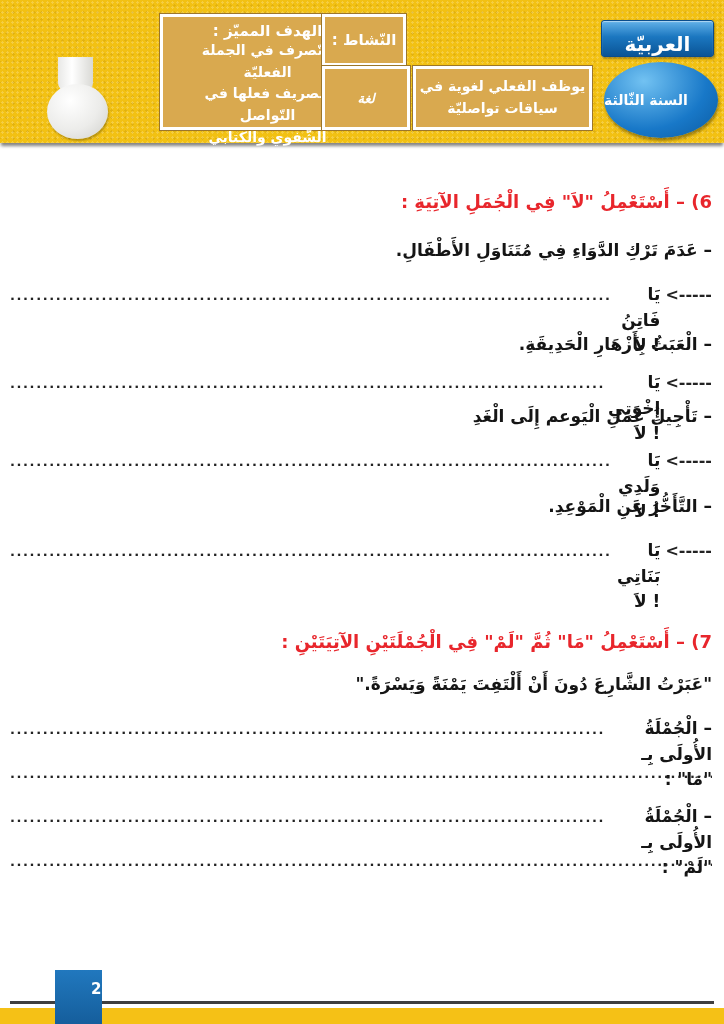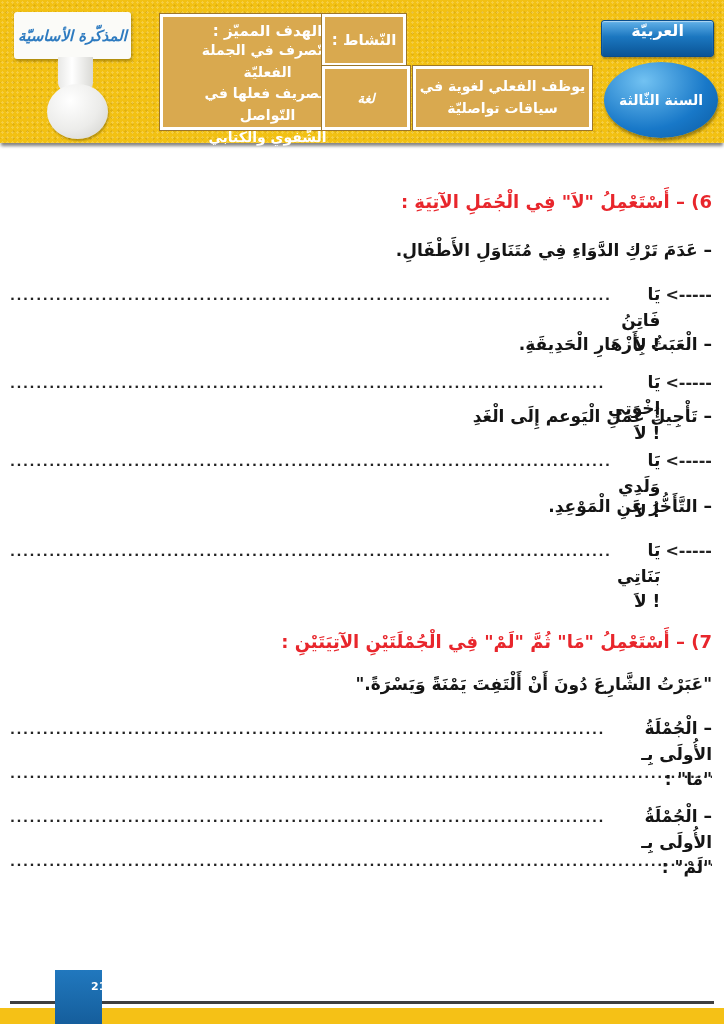--- a/index.html
+++ b/index.html
@@ -49,30 +49,30 @@
   .hcell .small{font-size:14px;line-height:1.55;}
   .cell-objective{left:160px;top:14px;width:177px;height:116px;flex-direction:column;justify-content:flex-start;padding-top:5px;padding-left:38px;}
   .cell-activity-title{left:322px;top:14px;width:84px;height:52px;}
   .cell-activity-value{left:322px;top:66px;width:88px;height:64px;font-size:13px;font-style:italic;}
   .cell-competency-title{left:413px;top:14px;width:179px;height:52px;}
   .cell-competency-value{left:413px;top:66px;width:179px;height:64px;}
   .subject-btn{
     position:absolute;left:601px;top:20px;width:113px;height:37px;
     box-sizing:border-box;border:1px solid #0A4D8C;border-radius:3px;
     background:linear-gradient(180deg,#63B2E9,#1B77C0 45%,#0A5496);
-    color:#fff;font-size:16px;font-weight:bold;
-    display:flex;align-items:flex-start;justify-content:center;direction:rtl;
+    color:#fff;font-size:20px;font-weight:bold;
+    display:flex;align-items:flex-end;justify-content:center;direction:rtl;
     box-shadow:inset 0 1px 1px rgba(255,255,255,.5),1px 2px 2px rgba(0,0,0,.3);
   }
   .grade-ellipse{
     position:absolute;left:604px;top:62px;width:114px;height:76px;
     border-radius:50%;
     background:radial-gradient(ellipse at 35% 25%,#72C2F2,#1878C8 60%,#0B5AA0);
     color:#fff;font-size:14px;font-weight:bold;
-    display:flex;align-items:center;justify-content:center;direction:rtl;
+    display:flex;align-items:center;justify-content:flex-end;direction:rtl;
     box-shadow:1px 3px 3px rgba(0,0,0,.35);
   }
   
   .cline{
     position:absolute;right:12px;left:10px;direction:rtl;text-align:right;
     font-weight:bold;color:#151515;font-size:17px;line-height:1.5;
   }
   .red{color:#E8262C;font-size:18px;}
   .flexline{display:flex;align-items:baseline;}
   .arrow{
@@ -83,31 +83,28 @@
     flex:1 1 auto;overflow:hidden;white-space:nowrap;direction:ltr;text-align:left;
     color:#222;font-size:13px;letter-spacing:1.6px;font-weight:bold;
   }
   .dotline{position:absolute;right:12px;left:10px;overflow:hidden;white-space:nowrap;direction:ltr;color:#222;font-size:13px;letter-spacing:1.6px;font-weight:bold;}
   
   .footer-rule{position:absolute;left:10px;right:10px;top:1001px;height:3px;background:#3f3f3f;}
   .bottom-bar{position:absolute;left:0;bottom:0;width:724px;height:16px;background:#F5C116;z-index:2;}
   .page-tab{
     position:absolute;left:55px;top:970px;width:47px;height:54px;z-index:5;
     background:linear-gradient(180deg,#2178BE,#155E9C);
-    color:#fff;font-size:11px;font-weight:bold;text-align:center;
+    color:#fff;font-size:15px;font-weight:bold;text-align:center;
     padding-top:10px;box-sizing:border-box;padding-left:36px;
   }
 </style>
 </head>
 <body>
 
 <div class="header-band">
-  <div class="memo-box">
-    <span>المذكّرة الأساسيّة</span>
-  </div>
   <div class="pin-stem"></div>
   <div class="pin-circle"></div>
 
   <div class="hcell cell-objective">
     <span class="title">الهدف المميّز :</span>
     <span class="small">التّصرف في الجملة الفعليّة</span>
     <span class="small">بتصريف فعلها في التّواصل</span>
     <span class="small">الشّفوي والكتابي</span>
   </div>
   <div class="hcell cell-activity-title">

